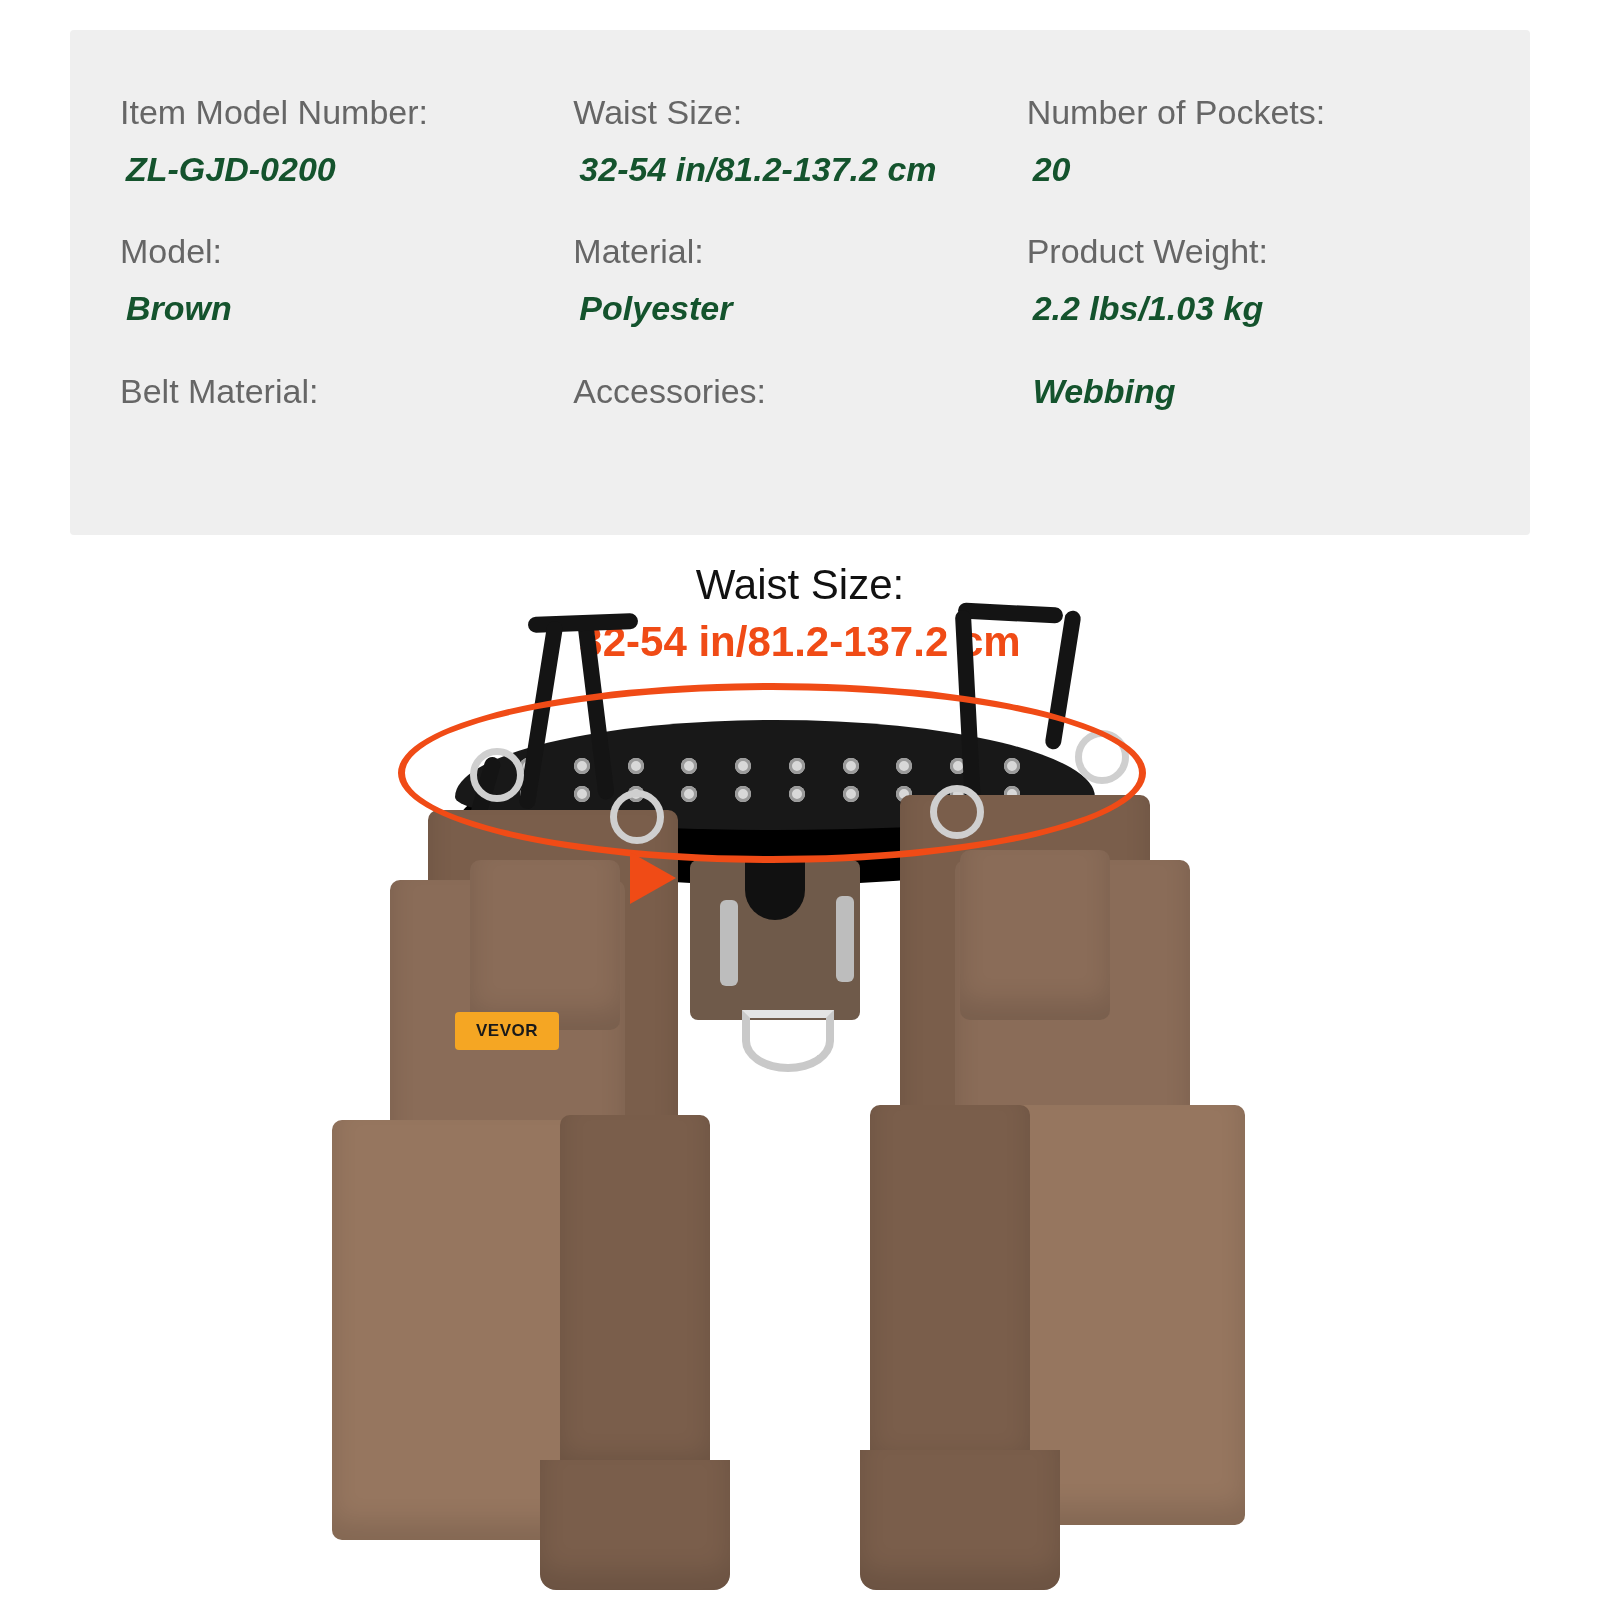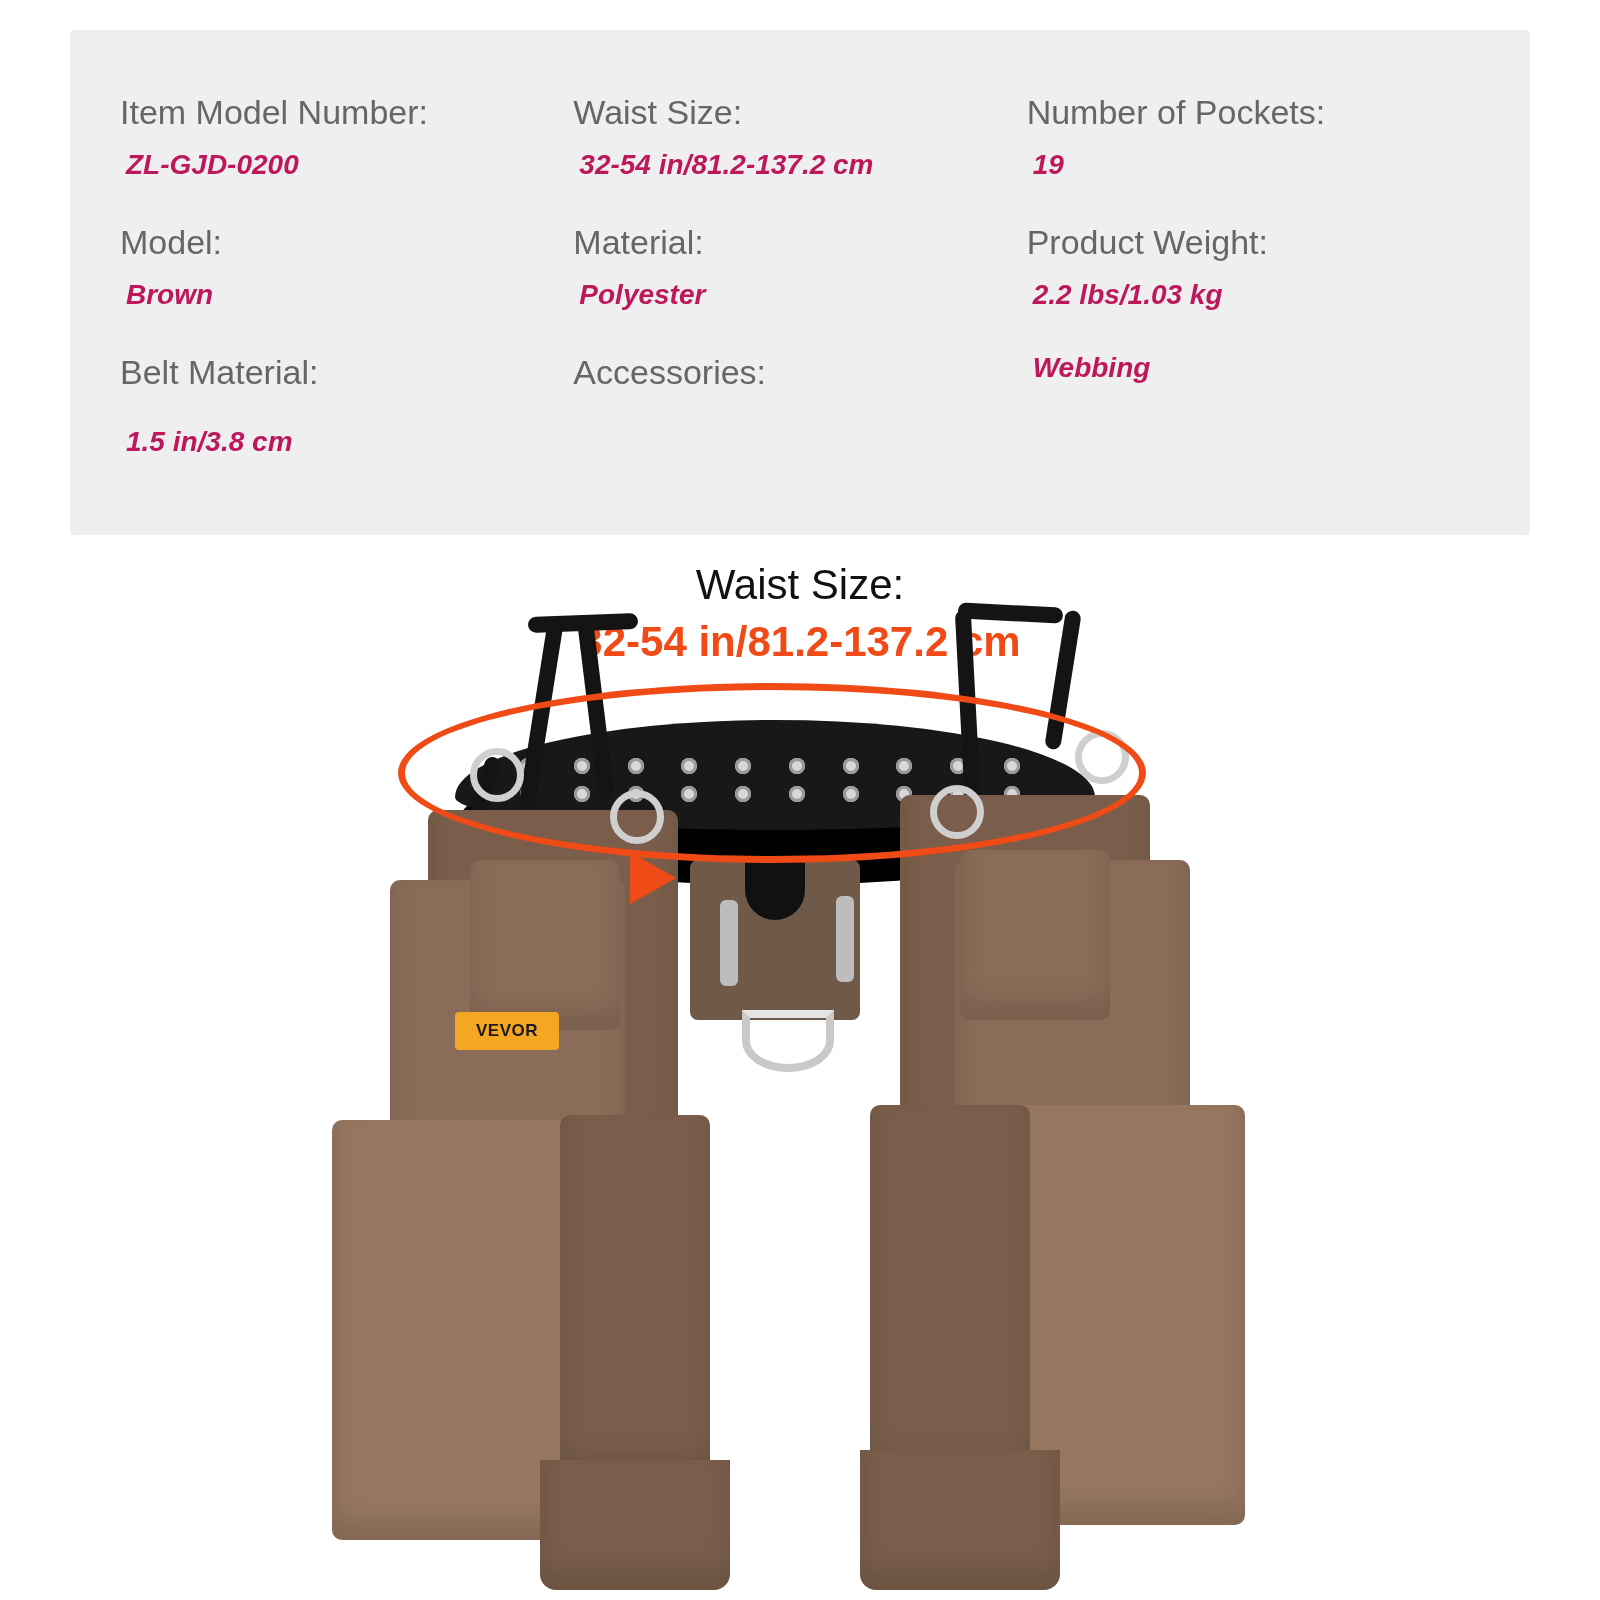--- a/index.html
+++ b/index.html
@@ -36,22 +36,22 @@
   .spec-cell {
     padding-bottom: 4px;
   }
   .spec-label {
     font-size: 34px;
     color: #666666;
     line-height: 1.55;
     white-space: nowrap;
   }
   .spec-value {
-    font-size: 28px;
-    color: #be185d;
+    font-size: 34px;
+    color: #14532d;
     font-weight: bold;
     font-style: italic;
     line-height: 1.55;
     padding-bottom: 26px;
     white-space: nowrap;
     padding-left: 6px;
   }
 
   
   .callout {
@@ -259,21 +259,21 @@
       <div class="spec-label">Number of Pockets:</div>
     </div>
 
     <div class="spec-cell">
       <div class="spec-value">ZL-GJD-0200</div>
     </div>
     <div class="spec-cell">
       <div class="spec-value">32-54 in/81.2-137.2 cm</div>
     </div>
     <div class="spec-cell">
-      <div class="spec-value">19</div>
+      <div class="spec-value">20</div>
     </div>
 
     <div class="spec-cell">
       <div class="spec-label">Model:</div>
     </div>
     <div class="spec-cell">
       <div class="spec-label">Material:</div>
     </div>
     <div class="spec-cell">
       <div class="spec-label">Product Weight:</div>
@@ -291,23 +291,20 @@
 
     <div class="spec-cell">
       <div class="spec-label">Belt Material:</div>
     </div>
     <div class="spec-cell">
       <div class="spec-label">Accessories:</div>
     </div>
 
     <div class="spec-cell">
       <div class="spec-value">Webbing</div>
-    </div>
-    <div class="spec-cell">
-      <div class="spec-value">1.5 in/3.8 cm</div>
     </div>
 
   </div>
 </div>
 
 <div class="callout">
   <div class="callout-title">Waist Size:</div>
   <div class="callout-sub">32-54 in/81.2-137.2 cm</div>
 </div>
 

